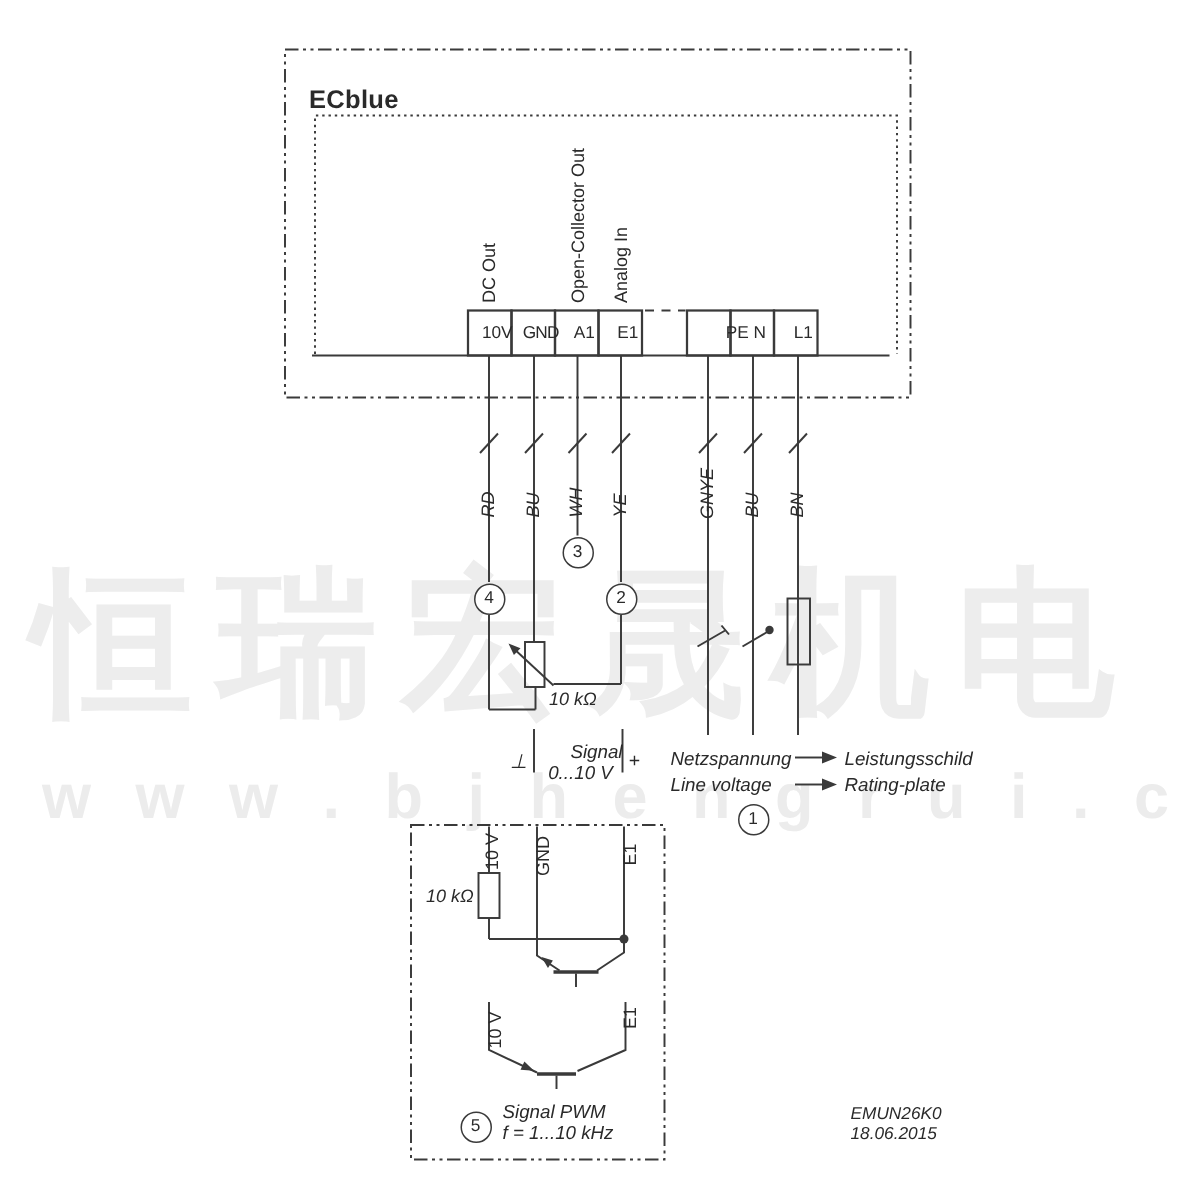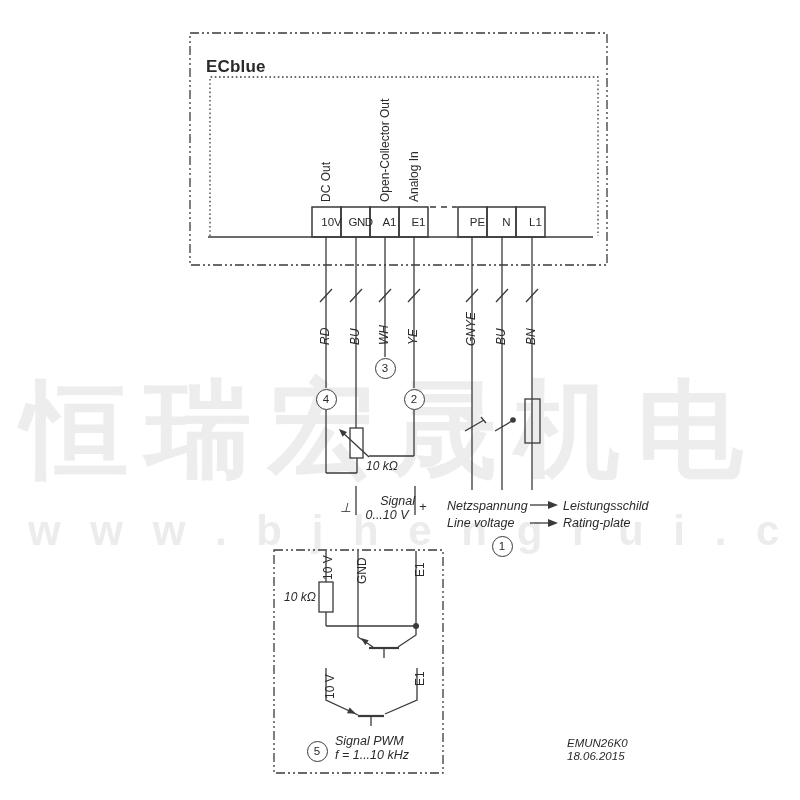--- a/index.html
+++ b/index.html
@@ -120,21 +120,21 @@
       </g>
     </g>
   </svg>
 
   <div class="title">ECblue</div>
 
   <div class="tcell" style="left:312px;">10V</div>
   <div class="tcell" style="left:341px;letter-spacing:-0.5px;">GND</div>
   <div class="tcell" style="left:370px;">A1</div>
   <div class="tcell" style="left:399px;">E1</div>
-  <div class="tcell" style="left:458px;">PE</div>
+  <div class="tcell" style="left:472px;">PE</div>
   <div class="tcell" style="left:487px;">N</div>
   <div class="tcell" style="left:516px;">L1</div>
 
   <div class="rot" style="left:320px;top:202px;">DC Out</div>
   <div class="rot" style="left:379px;top:202px;">Open-Collector Out</div>
   <div class="rot" style="left:408px;top:202px;">Analog In</div>
 
   <div class="rot it" style="left:319px;top:345px;">RD</div>
   <div class="rot it" style="left:349px;top:345px;">BU</div>
   <div class="rot it" style="left:378px;top:345px;">WH</div>

